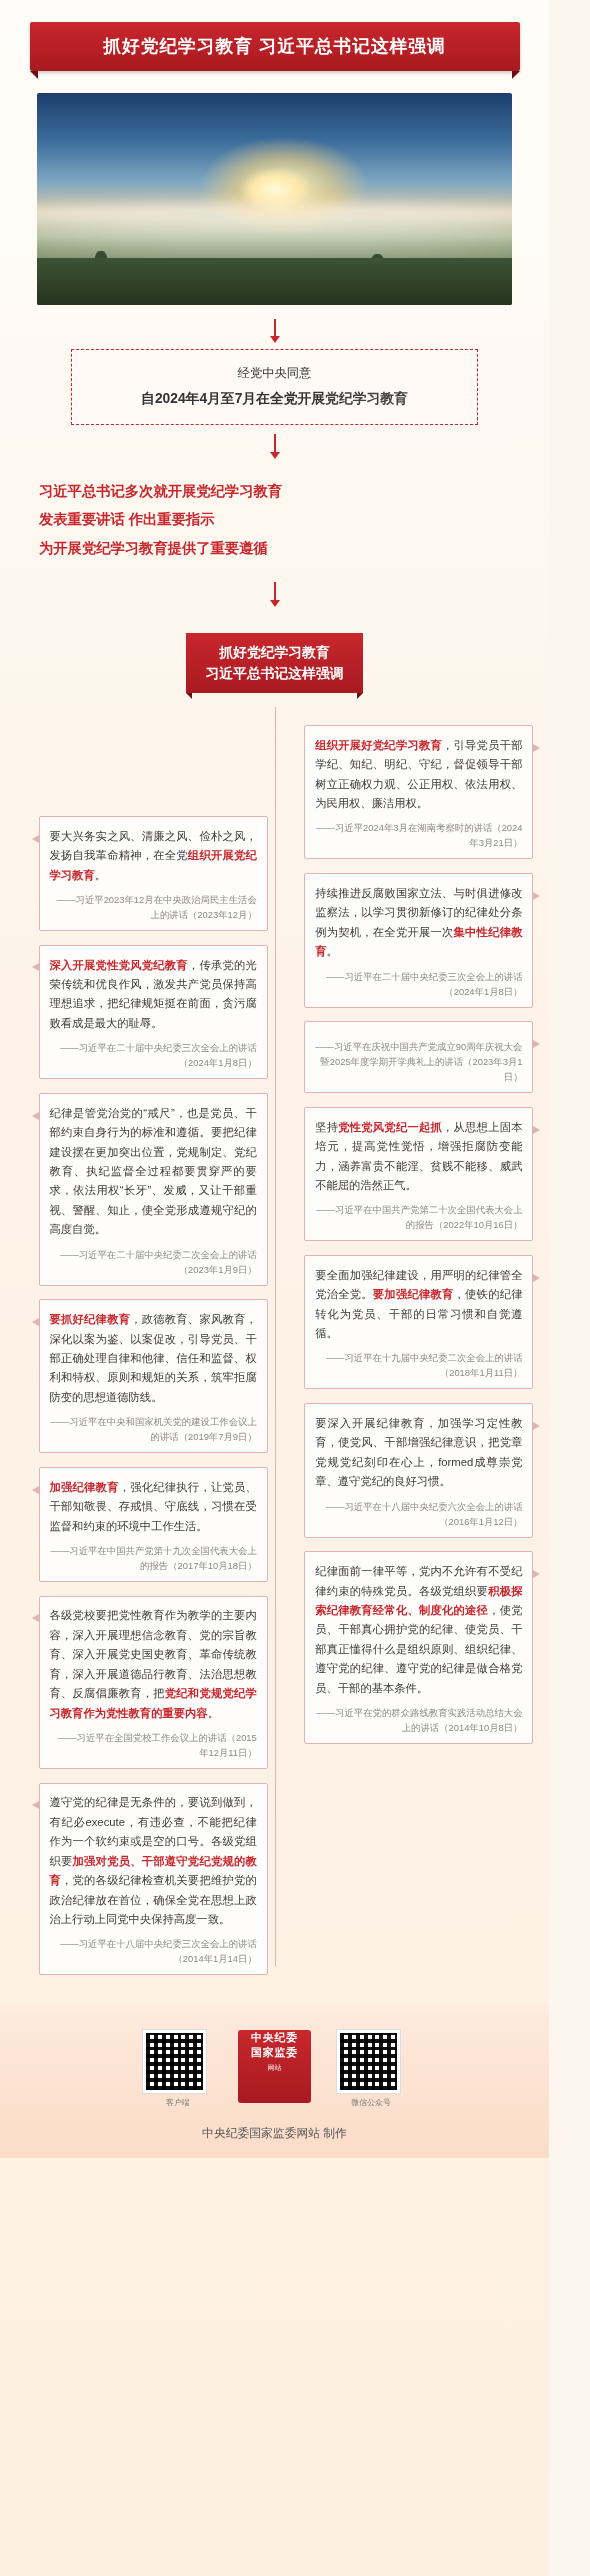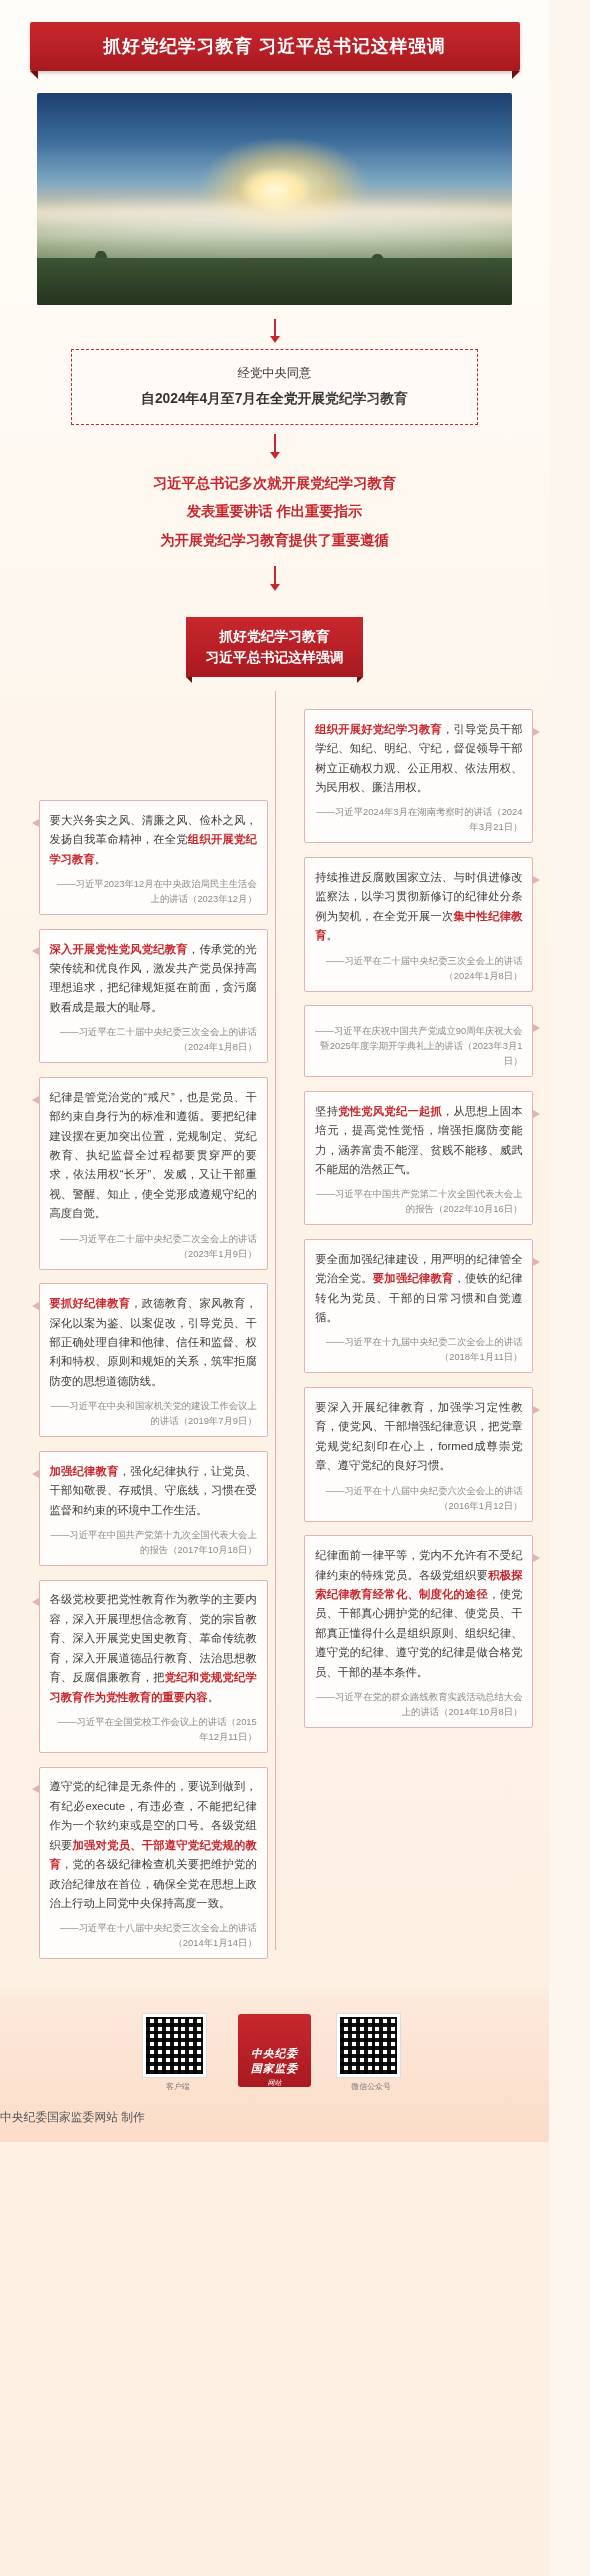--- a/index.html
+++ b/index.html
@@ -107,22 +107,22 @@
     font-size: 12.8px;
     line-height: 1.9;
     color: #333;
   }
   .dashbox .l1 { font-size: 12.3px; }
   .dashbox .l2 { font-size: 13.8px; font-weight: bold; }
   .dashbox .hl { color:#404040; font-weight:bold; }
 
   
   .redblock {
-    margin: 0 39px;
-    text-align:center;
+    margin: 8px 39px;
+    text-align:left;
     color:#c8272d;
     font-size:14.3px;
     font-weight:bold;
     line-height:2.0;
   }
 
   
   .subbanner {
     margin: 14px auto;
     width: 177px;
@@ -232,28 +232,28 @@
   .emblem {
     width: 73px; height: 73px;
     background: linear-gradient(#c8272d,#a81a20);
     color:#fff;
     font-size: 10.8px;
     font-weight:bold;
     line-height:1.35;
     display:flex;
     flex-direction:column;
     align-items:center;
-    justify-content:flex-end;
+    justify-content:flex-start;
     border-radius:3px;
     text-align:center;
     letter-spacing:1px;
-    font-style:italic;
   }
   .emblem .sub { font-size:6.9px; font-weight:normal; margin-top:3px; letter-spacing:0;}
   .credit {
+    text-align:center;
     font-size: 11.8px;
     color:#555;
     margin-top: 17.7px;
   }
 </style>
 </head>
 <body>
 
 <div class="page">
 

